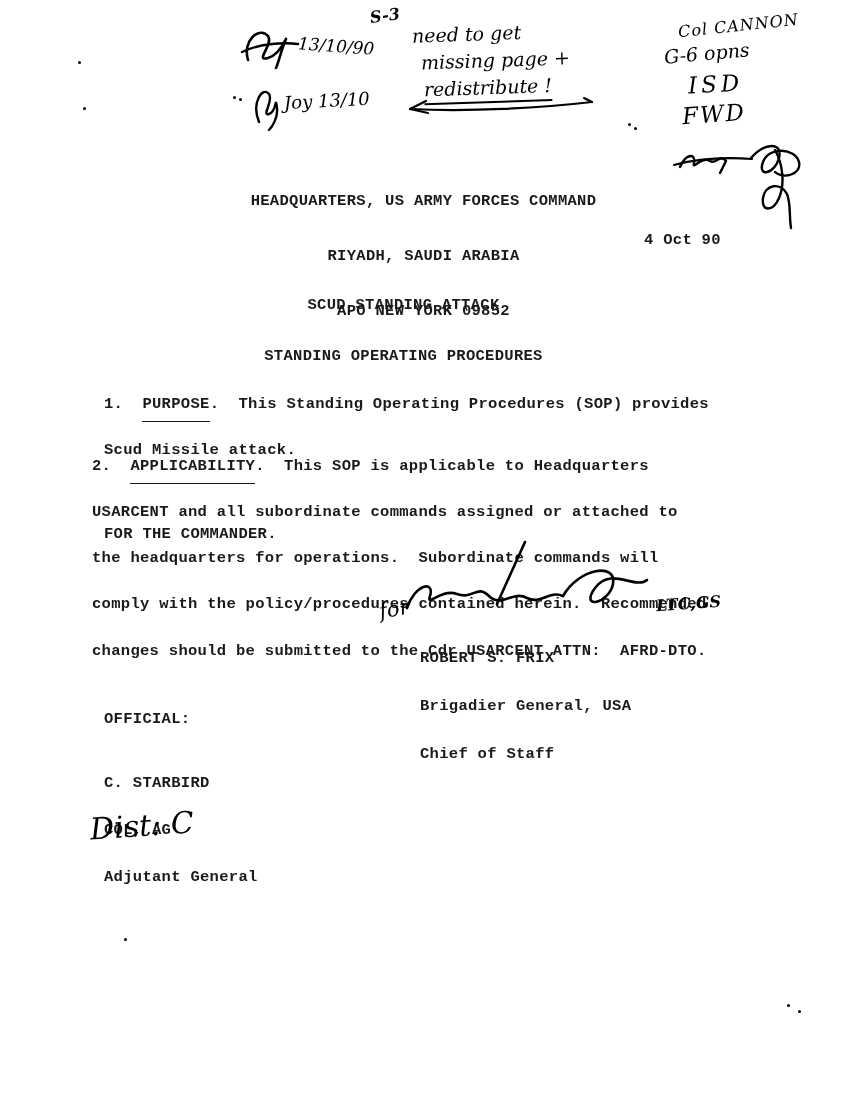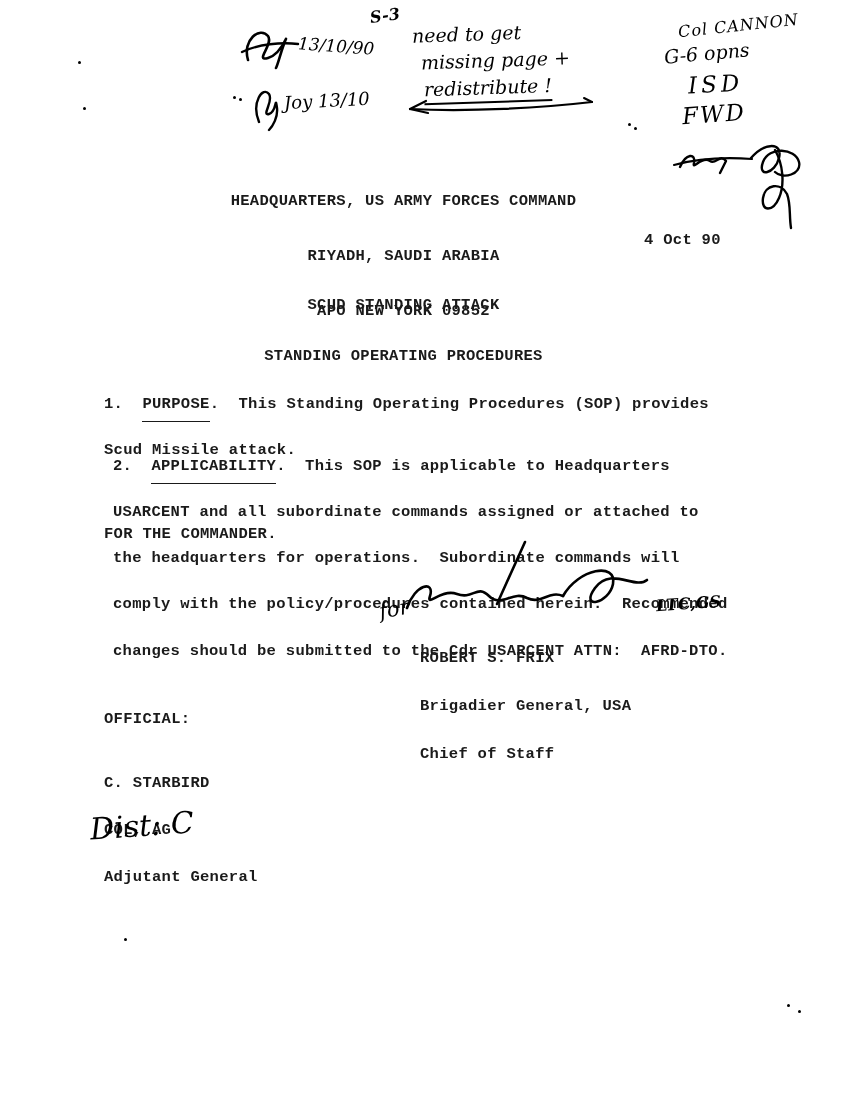--- a/index.html
+++ b/index.html
@@ -78,38 +78,38 @@
 
   <svg class="abs" style="left:672px;top:145px;" width="85" height="35" viewBox="0 0 85 35">
     <path d="M8,22 C14,8 24,8 22,18 C20,26 30,10 38,16 C44,20 48,8 54,16 L48,28" stroke-width="2.4"></path>
     <path d="M2,20 C24,14 52,12 80,14" stroke-width="2.2"></path>
   </svg>
   <svg class="abs" style="left:745px;top:140px;" width="65" height="92" viewBox="0 0 65 92">
     <path d="M6,18 C20,2 38,2 34,18 C30,34 12,38 18,22 C24,6 50,8 54,22 C57,34 38,40 30,32" stroke-width="2.4"></path>
     <path d="M30,10 C38,24 40,44 34,58 C28,72 16,72 18,58 C20,44 36,42 42,54 C46,64 44,76 46,88" stroke-width="2.4"></path>
   </svg>
 
-  <div class="typed abs center" style="top:155px;line-height:18.4px;">
+  <div class="typed abs center" style="top:155px;line-height:18.4px;padding-left:20px;">
     <div>HEADQUARTERS, US ARMY FORCES COMMAND</div>
     <div>RIYADH, SAUDI ARABIA</div>
     <div>APO NEW YORK 09852</div>
   </div>
   <div class="typed abs" style="left:644px;top:233px;">4 Oct 90</div>
 
   <div class="typed abs center" style="top:263px;line-height:17px;">
     <div>SCUD STANDING ATTACK</div>
     <div>STANDING OPERATING PROCEDURES</div>
   </div>
 
   <div class="typed abs" style="left:104px;top:366px;">
     <div><span>1.  </span><span class="u">PURPOSE</span><span>.  This Standing Operating Procedures (SOP) provides</span></div>
     <div>Scud Missile attack.</div>
   </div>
 
-  <div class="typed abs" style="left:113px;top:428px;">
+  <div class="typed abs" style="left:92px;top:428px;">
     <div><span>2.  </span><span class="u">APPLICABILITY</span><span>.  This SOP is applicable to Headquarters</span></div>
     <div>USARCENT and all subordinate commands assigned or attached to</div>
     <div>the headquarters for operations.  Subordinate commands will</div>
     <div>comply with the policy/procedures contained herein.  Recommended</div>
     <div>changes should be submitted to the Cdr USARCENT ATTN:  AFRD-DTO.</div>
   </div>
 
   <div class="typed abs" style="left:104px;top:527px;">FOR THE COMMANDER.</div>
 
   <svg class="abs" style="left:375px;top:538px;" width="310" height="92" viewBox="0 0 310 92">

